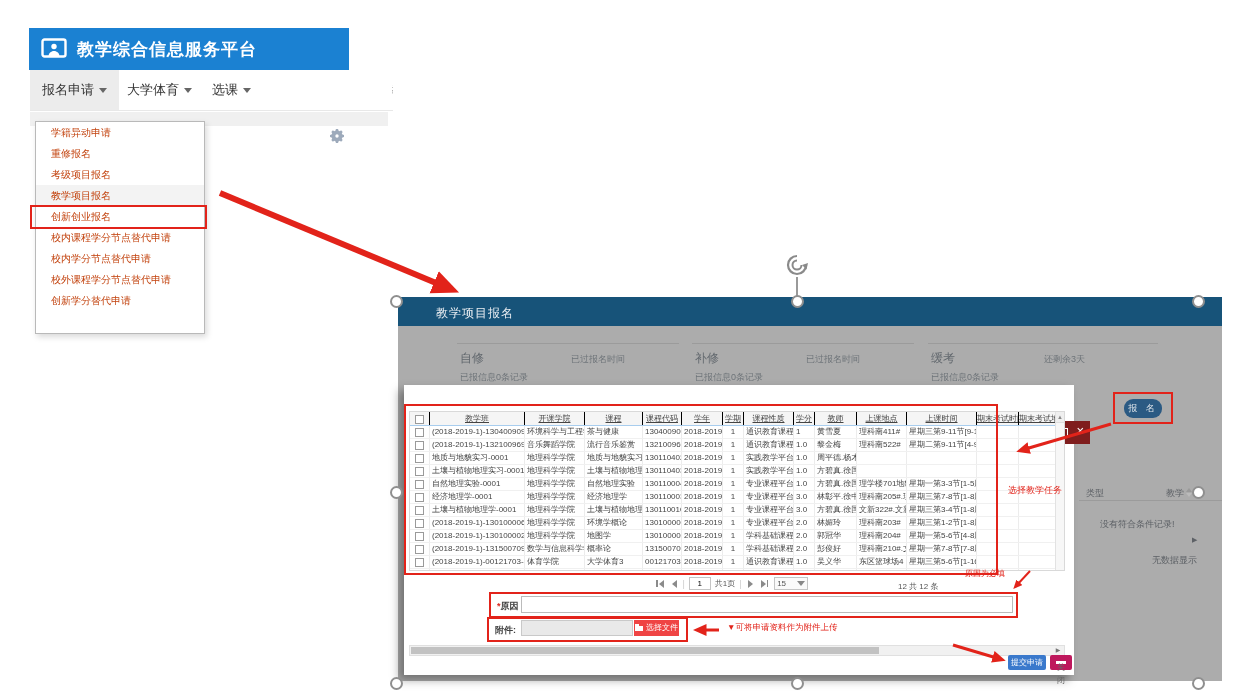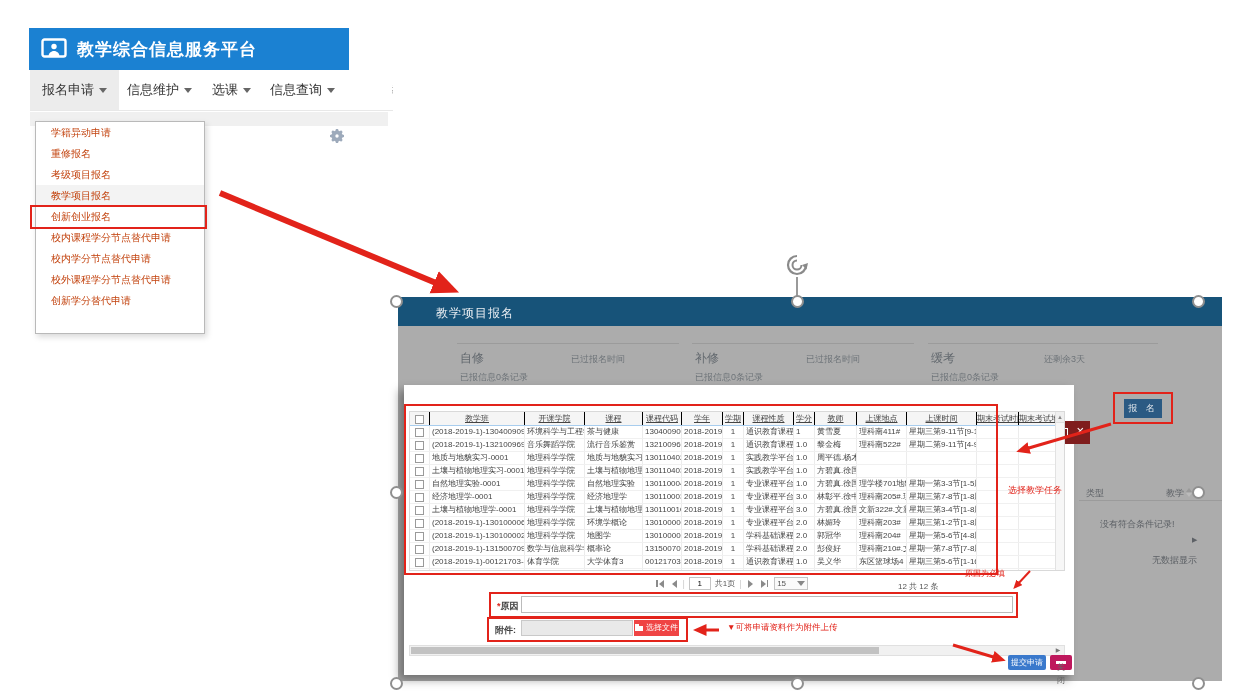--- a/index.html
+++ b/index.html
@@ -21,21 +21,21 @@
   .dditem{height:21px;line-height:21px;font-size:10px;color:#c2410c;padding-left:15px;white-space:nowrap;}
   .dditem.active{background:#f3f3f3;}
   
   .gwin{left:398px;top:297px;width:824px;height:384px;background:#acacac;z-index:10;}
   .gwin-title{position:absolute;left:0;top:0;width:100%;height:29px;background:#175379;}
   .gwin-title .t{position:absolute;left:38px;top:8px;color:#eaeef2;font-size:12px;letter-spacing:1px;}
   .secline{position:absolute;height:1px;background:#9b9b9b;}
   .sec-name{position:absolute;font-size:12px;color:#62686e;}
   .sec-status{position:absolute;font-size:9px;color:#6e7479;}
   .sec-info{position:absolute;font-size:9px;color:#6e7479;}
-  .applybtn{position:absolute;left:1124px;top:399px;width:38px;height:19px;background:#2b5a83;color:#dfe5ea;font-size:9px;text-align:center;line-height:19px;letter-spacing:3px;z-index:12;}
+  .applybtn{position:absolute;left:1124px;top:399px;width:38px;height:19px;background:#2b5a83;color:#dfe5ea;font-size:9px;text-align:center;line-height:19px;letter-spacing:3px;z-index:12;border-radius:9px;}
   .bgfrag{position:absolute;font-size:9px;color:#5d6166;z-index:11;white-space:nowrap;}
   
   .modal{left:404px;top:385px;width:670px;height:290px;background:#fff;box-shadow:-5px 5px 9px rgba(0,0,0,.35);z-index:20;}
   .modal-head{position:absolute;left:16px;top:0;width:100%;height:23px;background:#7f1d1d;margin-top:36px;}
   .modal-head .t{position:absolute;left:8px;top:5px;color:#fff;font-size:11px;}
   .mh-restore{position:absolute;right:22px;top:7px;width:7px;height:7px;border:1.5px solid #fff;}
   .mh-close{position:absolute;right:6px;top:3px;color:#fff;font-size:13px;line-height:13px;}
   
   .tblwrap{position:absolute;left:5px;top:26px;width:656px;height:160px;border:1px solid #d9d9d9;box-sizing:border-box;overflow:hidden;background:#fff;}
   .thead{display:flex;height:13px;background:#f5f5f5;border-bottom:1px solid #a8cdee;}
@@ -94,23 +94,22 @@
           <rect x="1.5" y="1.5" width="23" height="17" rx="2" fill="none" stroke="#fff" stroke-width="2.4"></rect>
           <circle cx="13" cy="8.5" r="2.7" fill="#fff"></circle>
           <path d="M7.5 18.5c0-3 2.5-5.4 5.5-5.4s5.5 2.4 5.5 5.4z" fill="#fff"></path>
         </svg>
     </span>
     <span class="ttl">教学综合信息服务平台</span>
   </div>
 
   <div class="abs navrow">
     <div class="navitem active" style="left:0px;"><span>报名申请</span><span class="caret"></span></div>
-    <div class="navitem" style="left:85px;"><span>信息维护</span><span class="caret"></span></div>
+    <div class="navitem" style="left:85px;"><span>大学体育</span><span class="caret"></span></div>
     <div class="navitem" style="left:170px;"><span>选课</span><span class="caret"></span></div>
-    <div class="navitem" style="left:228px;"><span>信息查询</span><span class="caret"></span></div>
     <div class="navitem" style="left:350px;"><span>教</span></div>
   </div>
   <div class="abs toolstrip"></div>
   <div class="abs" style="left:329px;top:128px;z-index:6;">
     <svg width="16" height="16" viewBox="0 0 16 16">
         <path fill="#9daabb" d="M6.9 1h2.2l.3 1.6 1.4.6 1.3-.9 1.6 1.6-.9 1.3.6 1.4 1.6.3v2.2l-1.6.3-.6 1.4.9 1.3-1.6 1.6-1.3-.9-1.4.6-.3 1.6H6.9l-.3-1.6-1.4-.6-1.3.9-1.6-1.6.9-1.3-.6-1.4L1 9.1V6.9l1.6-.3.6-1.4-.9-1.3 1.6-1.6 1.3.9 1.4-.6z"></path>
         <circle cx="8" cy="8" r="1.7" fill="#fff"></circle>
       </svg>
   </div>
 

